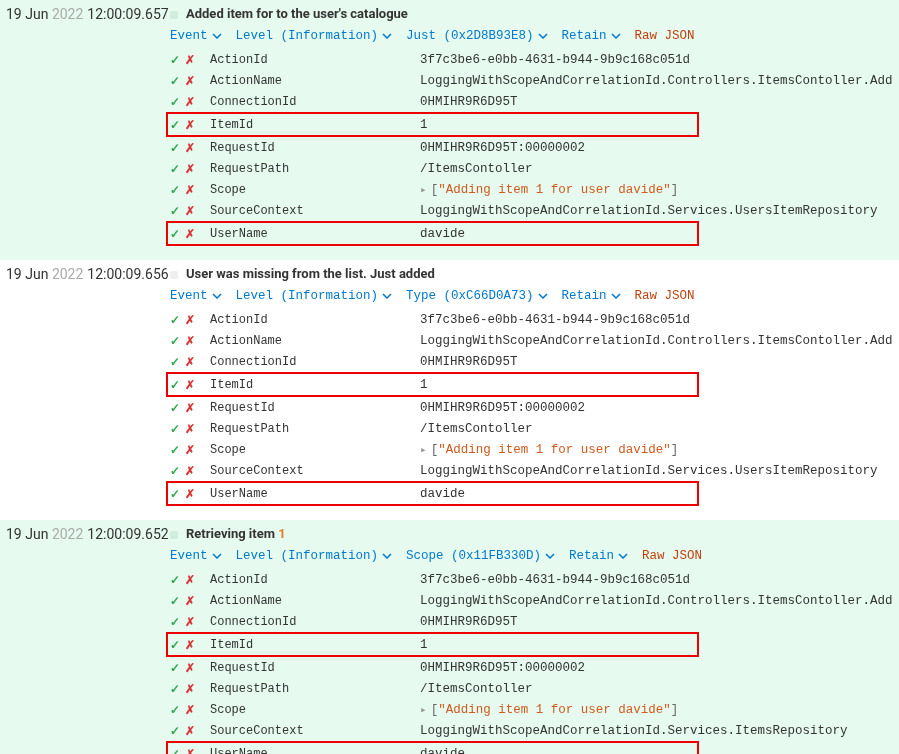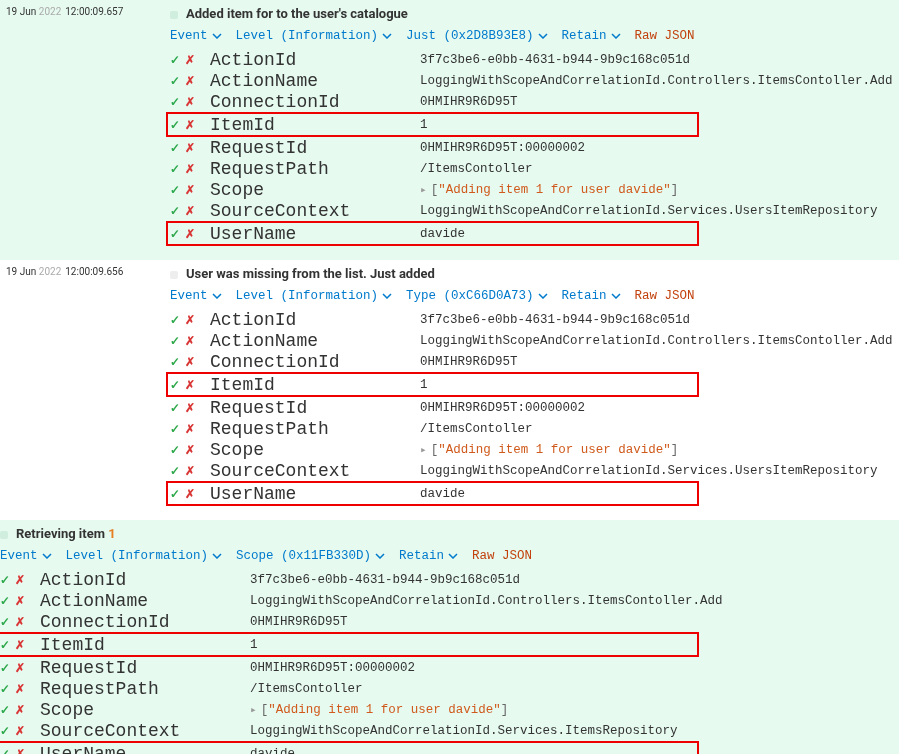--- a/index.html
+++ b/index.html
@@ -16,21 +16,21 @@
     display: flex;
     align-items: flex-start;
     padding: 4px 0 14px 0;
   }
   .entry:nth-child(odd) { background: #e6faf0; }
   .entry:nth-child(even) { background: #ffffff; }
   .ts {
     flex: 0 0 170px;
     padding-left: 6px;
     padding-top: 2px;
-    font-size: 10px;
+    font-size: 14px;
     white-space: nowrap;
   }
   .ts .day { color: #333; }
   .ts .year { color: #aaa; }
   .ts .time { color: #333; padding-left: 4px; }
   .body { flex: 1 1 auto; }
   .msgline { padding: 2px 0 6px 0; }
   .bullet {
     display: inline-block;
     width: 8px; height: 8px;
@@ -67,21 +67,21 @@
     flex: 0 0 40px;
     display: flex;
     align-items: center;
     gap: 5px;
   }
   .tick { color: #2da84a; font-weight: bold; font-size: 12px; cursor: pointer; }
   .cross { color: #d93636; font-weight: bold; font-size: 12px; cursor: pointer; }
   .pkey {
     flex: 0 0 210px;
     font-family: Consolas, "Courier New", monospace;
-    font-size: 18px;
+    font-size: 12px;
     color: #333;
   }
   .pval {
     flex: 1 1 auto;
     font-family: Consolas, "Courier New", monospace;
     font-size: 12.5px;
     color: #333;
     white-space: nowrap;
   }
   .scope-bracket { color: #666; }
@@ -318,20 +318,21 @@
               <span class="tick">✓</span>
               <span class="cross">✗</span>
             </span>
             <span class="pkey">UserName</span>
             <span class="pval">davide</span>
           </div>
         </div>
       </div>
     </div>
     <div class="entry">
+      <div class="ts"><span class="day">19 Jun</span> <span class="year">2022</span><span class="time">12:00:09.652</span></div>
       <div class="body">
         <div class="msgline"><span class="bullet"></span><span class="msg">Retrieving item <span class="hl">1</span></span></div>
         <div class="toolbar"><span class="tb">
             <span>Event</span>
             <span class="chev">
               <svg width="10" height="6" viewBox="0 0 10 6">
                 <path d="M1 1 L5 5 L9 1" stroke="#007acc" stroke-width="1.5" fill="none"></path>
               </svg>
             </span>
           </span><span class="tb">

